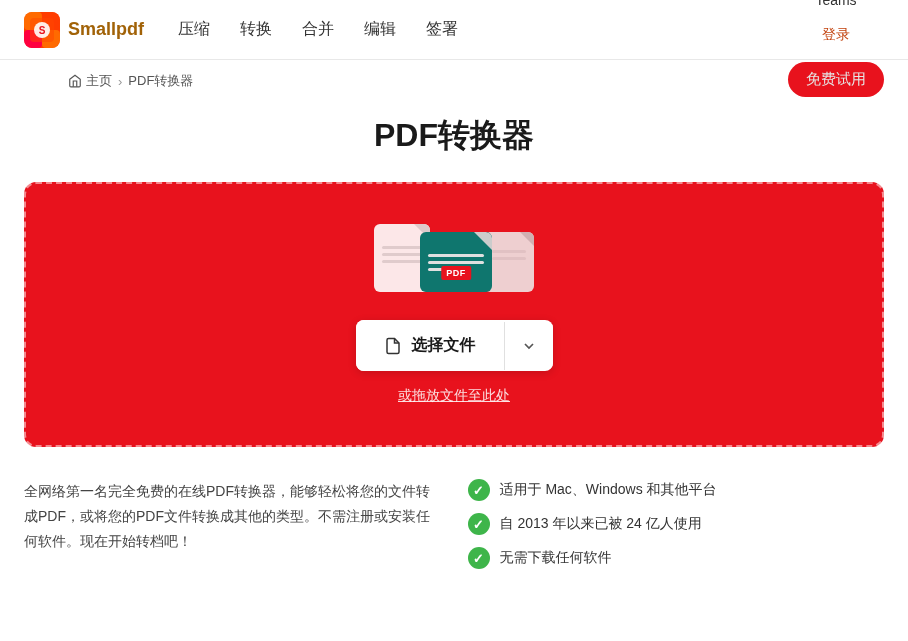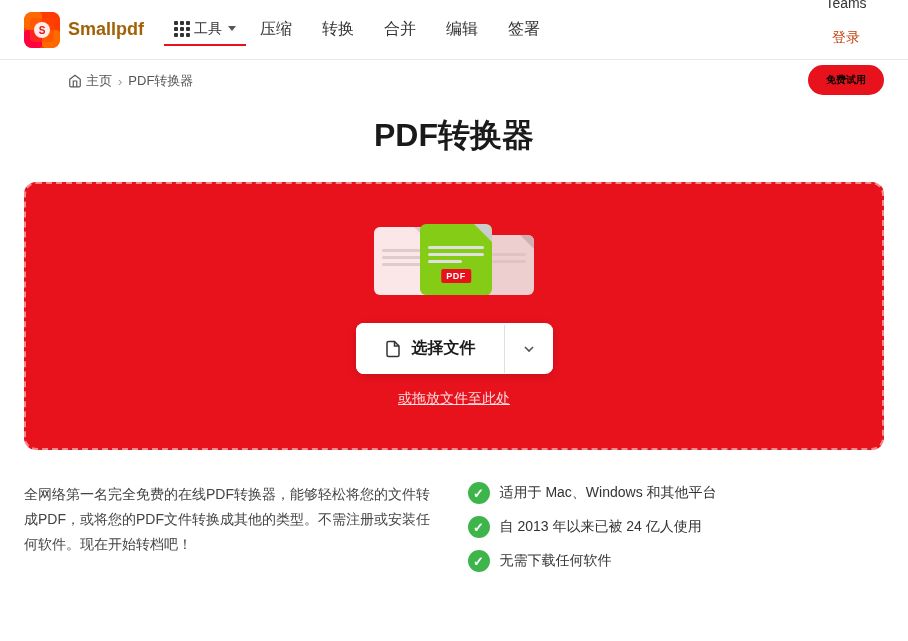--- a/index.html
+++ b/index.html
@@ -72,26 +72,26 @@
       cursor: pointer;
     }
     .nav-login {
       font-size: 14px;
       color: #c2410c;
       cursor: pointer;
       padding: 6px 12px;
     }
     .btn-free-trial {
       background: #e8121d;
-      color: #000000;
+      color: #e5e5e5;
       border: none;
       border-radius: 20px;
       padding: 8px 18px;
-      font-size: 10px;
-      font-weight: 700;
+      font-size: 15px;
+      font-weight: 400;
       cursor: pointer;
     }
 
     
     .breadcrumb {
       display: flex;
       align-items: center;
       gap: 6px;
       padding: 12px 24px 8px;
       font-size: 13px;
@@ -155,22 +155,22 @@
       top: 0;
       right: 0;
       width: 16px;
       height: 16px;
       background: #ddd;
       border-radius: 0 6px 0 0;
       clip-path: polygon(0 0, 100% 100%, 100% 0);
     }
     .doc-main {
       width: 72px;
-      height: 71px;
-      background: #84cc16;
+      height: 60px;
+      background: #0f766e;
       border-radius: 6px;
       position: relative;
       z-index: 2;
       display: flex;
       flex-direction: column;
       align-items: center;
       overflow: hidden;
     }
     .doc-main-fold {
       position: absolute;
@@ -350,35 +350,20 @@
       <rect x="18" y="0" width="18" height="18" rx="4" fill="#ff3c00"></rect>
       <rect x="0" y="18" width="18" height="18" rx="4" fill="#ff0040"></rect>
       <rect x="18" y="18" width="18" height="18" rx="4" fill="#ff6a00"></rect>
       <rect x="6" y="6" width="24" height="24" rx="4" fill="#ff4500" opacity="0.5"></rect>
       <circle cx="18" cy="18" r="8" fill="white" opacity="0.9"></circle>
       <text x="18" y="22" text-anchor="middle" fill="#e8121d" font-size="10" font-weight="bold">S</text>
     </svg>
     <span class="logo-text">Smallpdf</span>
   </div>
 
-  <button class="nav-tools-btn">
-    <span class="grid-icon">
-      <span class="grid-dot"></span>
-        <span class="grid-dot"></span>
-        <span class="grid-dot"></span>
-      <span class="grid-dot"></span>
-        <span class="grid-dot"></span>
-        <span class="grid-dot"></span>
-      <span class="grid-dot"></span>
-        <span class="grid-dot"></span>
-        <span class="grid-dot"></span>
-    </span>
-    <span>工具</span>
-    <span class="chevron-down"></span>
-  </button>
 
   <nav class="nav-main">
     <a class="nav-item">压缩</a>
     <a class="nav-item">转换</a>
     <a class="nav-item">合并</a>
     <a class="nav-item">编辑</a>
     <a class="nav-item">签署</a>
   </nav>
 
   <div class="nav-right">

